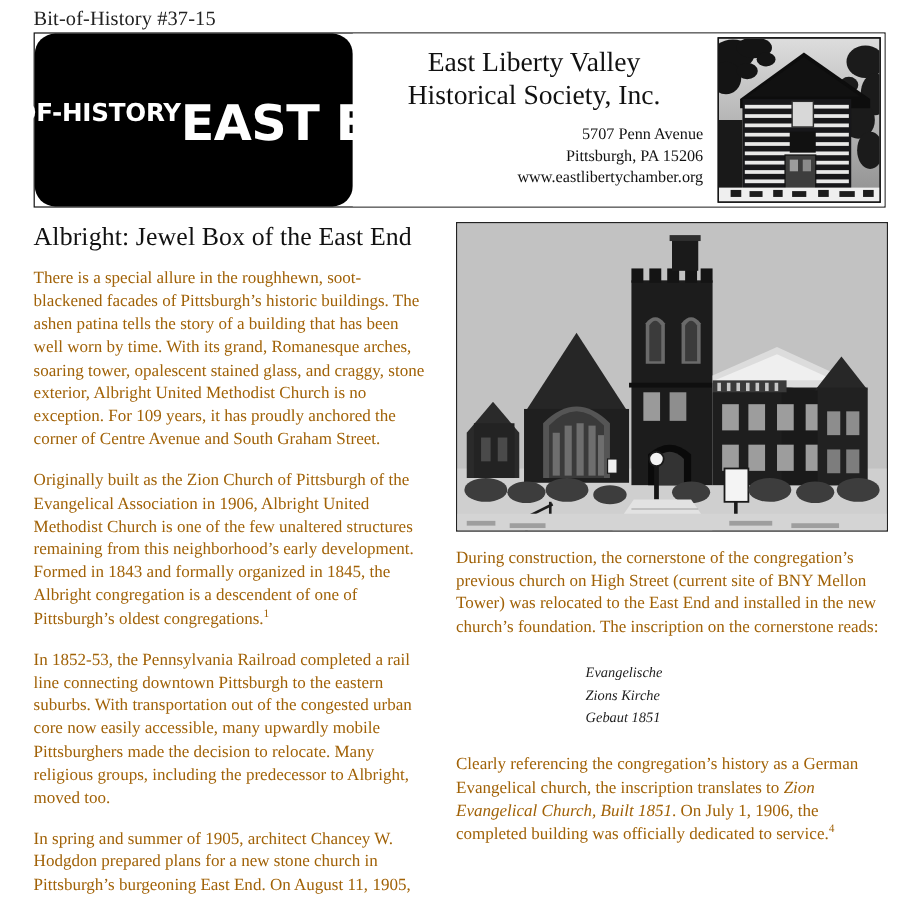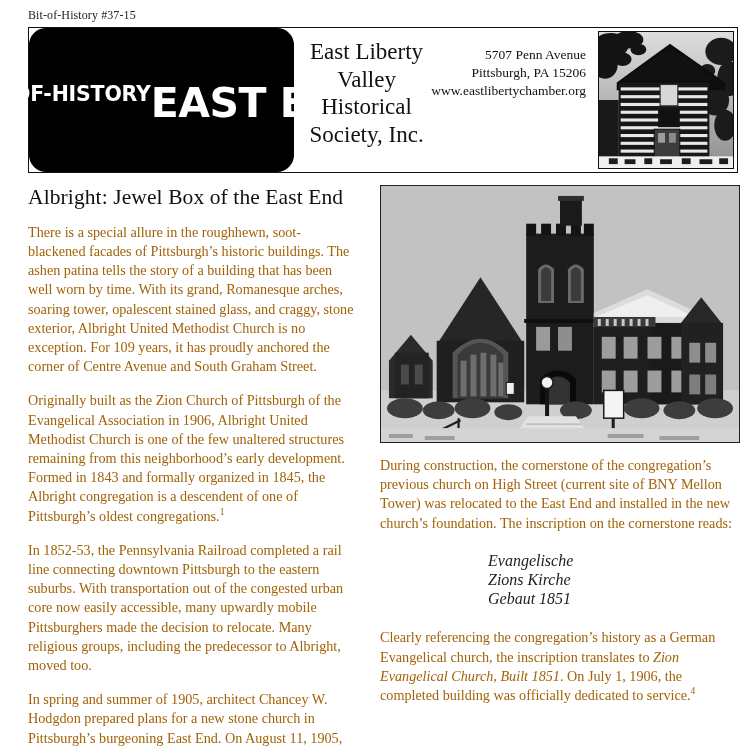--- a/index.html
+++ b/index.html
@@ -21,21 +21,21 @@
     height: 750px;
     position: relative;
     box-sizing: border-box;
     padding: 0 20px;
     overflow: hidden;
   }
 
   
   .issue-label {
     font-family: "Liberation Serif", "DejaVu Serif", serif;
-    font-size: 12px;
+    font-size: 17px;
     letter-spacing: 0.1px;
     color: #222;
     padding-left: 8px;
     padding-top: 8px;
     line-height: 15px;
   }
 
   
   .masthead {
     margin-top: 4px;
@@ -90,20 +90,21 @@
   .masthead-right {
     flex: 1;
     display: flex;
     background: #fff;
     box-sizing: border-box;
   }
   .society-block {
     flex: 1;
     padding: 8px 10px 6px 8px;
     display: flex;
+    flex-direction: column;
     box-sizing: border-box;
   }
   .society-name {
     text-align: center;
     font-size: 23px;
     line-height: 1.2;
     color: #111;
     margin-top: 2px;
   }
   .society-name .sn2 { display: block; }
@@ -168,21 +169,21 @@
     box-sizing: border-box;
     margin-bottom: 13px;
     overflow: hidden;
     background: #b9b9b9;
   }
   .church-photo svg { display: block; width: 100%; height: 100%; }
 
   
   .inscription {
     font-style: italic;
-    font-size: 16px;
+    font-size: 12px;
     line-height: 19.2px;
     margin: 18px 0 20px 0;
     padding-left: 108px;
     color: #1d1d1d;
   }
   .inscription div { white-space: nowrap; }
   em.inline-it { font-style: italic; }
 </style>
 </head>
 <body>

